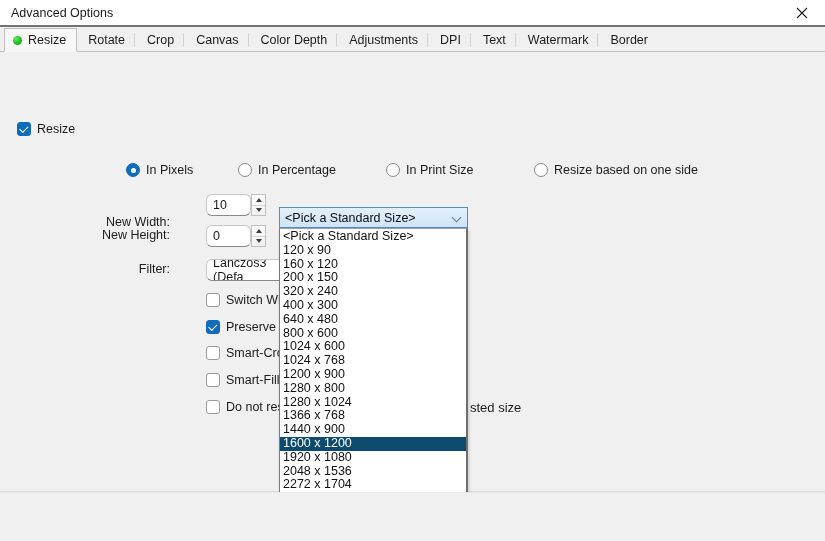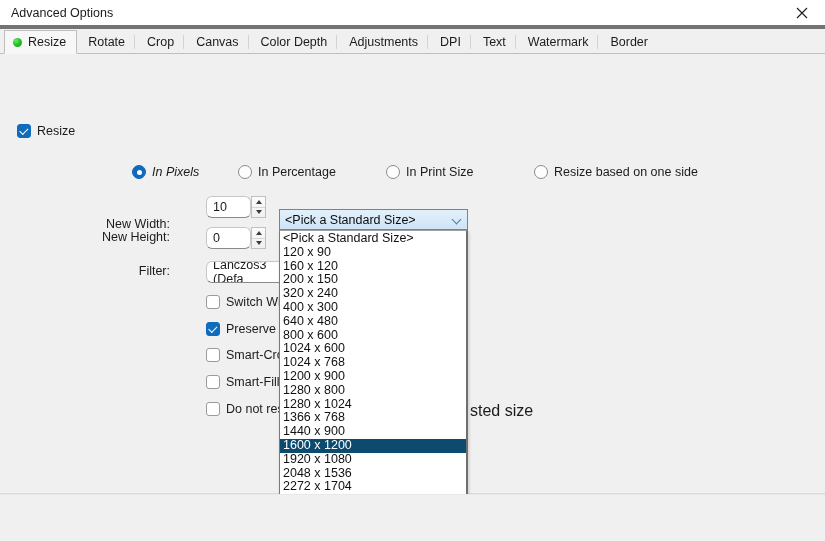--- a/index.html
+++ b/index.html
@@ -14,21 +14,21 @@
     font-size: 12px;
     color: #1b1b1b;
     overflow: hidden;
     position: relative;
   }
 
   
   .titlebar {
     height: 25px;
     background: #ffffff;
-    border-bottom: 4px solid #737373;
+    border-bottom: 2px solid #737373;
     display: flex;
     align-items: center;
     position: relative;
   }
   .titlebar-text {
     margin-left: 11px;
     font-size: 12.5px;
     color: #1b1b1b;
   }
   .close-btn {
@@ -216,21 +216,21 @@
     width: 0; height: 0;
     border-left: 3.5px solid transparent;
     border-right: 3.5px solid transparent;
   }
   .arrow-up { border-bottom: 4px solid #3b3b3b; }
   .arrow-dn { border-top: 4px solid #3b3b3b; }
 
   
   .trunc-text {
     position: absolute;
-    font-size: 16px;
+    font-size: 13px;
     color: #1b1b1b;
     white-space: nowrap;
   }
 
   
   .combo-wrap {
     position: absolute;
     left: 279px;
     top: 155px;
     width: 189px;
@@ -339,21 +339,21 @@
     </div>
 </div>
 
 <div class="page">
 
   <div class="cbx-row" style="left:17px; top:70px;">
     <span class="cbx checked"></span>
     <span class="cbx-label">Resize</span>
   </div>
 
-  <div class="radio-row" style="left:132px; top:111px;font-style:italic;">
+  <div class="radio-row" style="left:126px; top:111px;">
     <span class="radio on"></span>
     <span>In Pixels</span>
   </div>
   <div class="radio-row" style="left:238px; top:111px;">
     <span class="radio"></span>
     <span>In Percentage</span>
   </div>
   <div class="radio-row" style="left:386px; top:111px;">
     <span class="radio"></span>
     <span>In Print Size</span>

